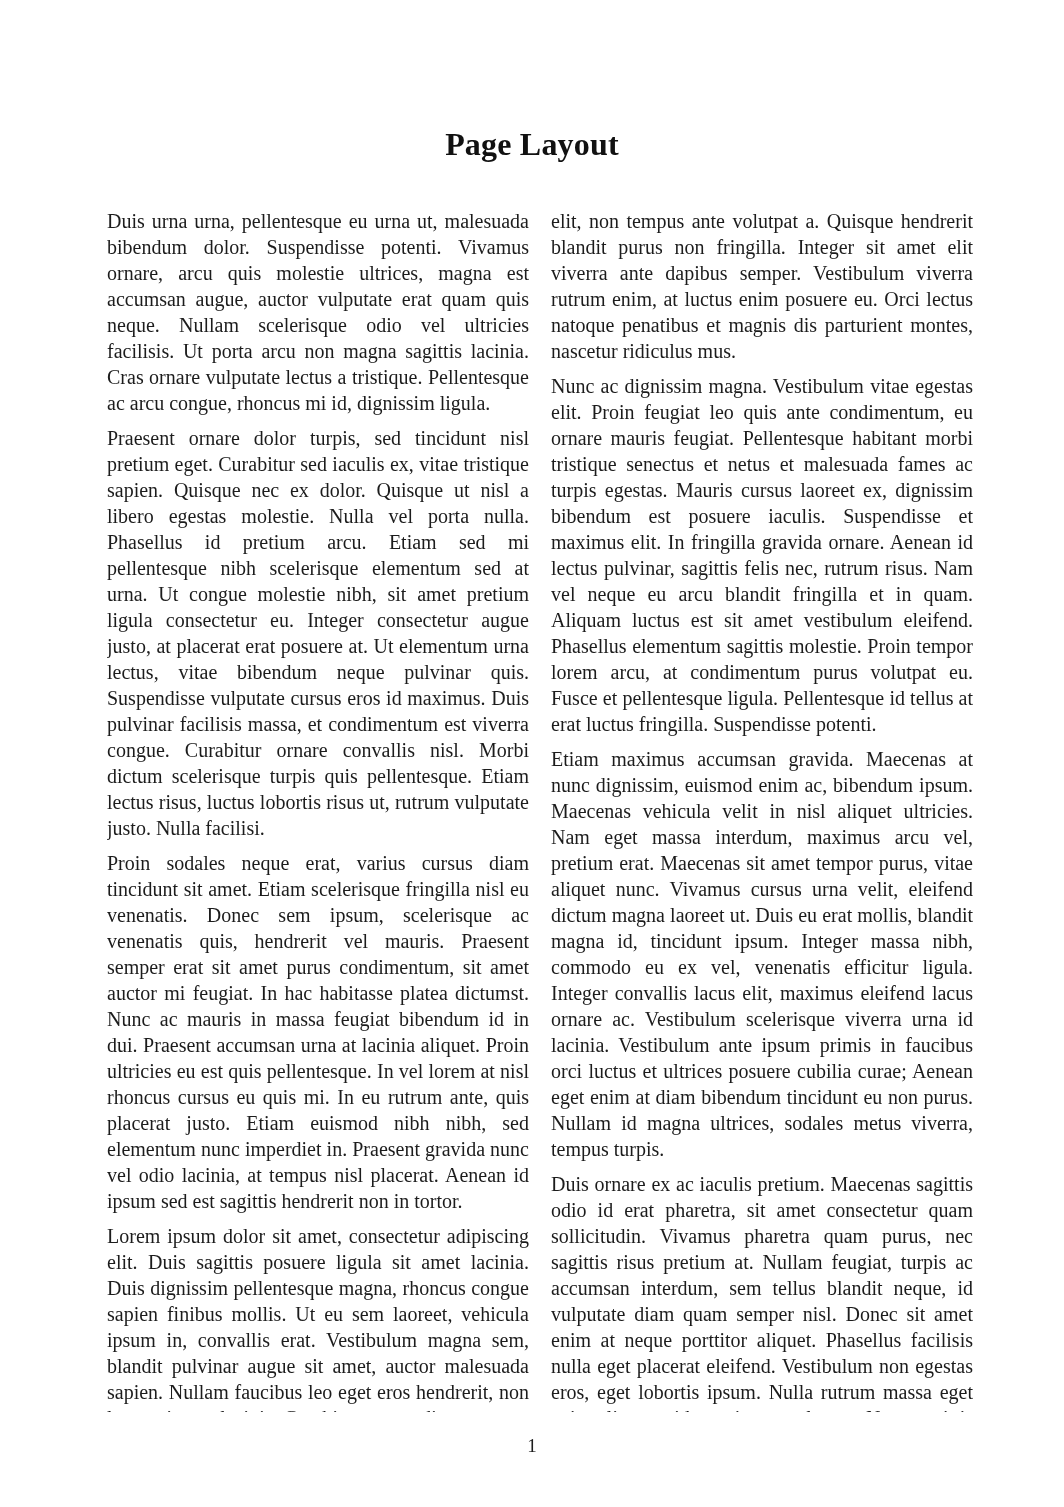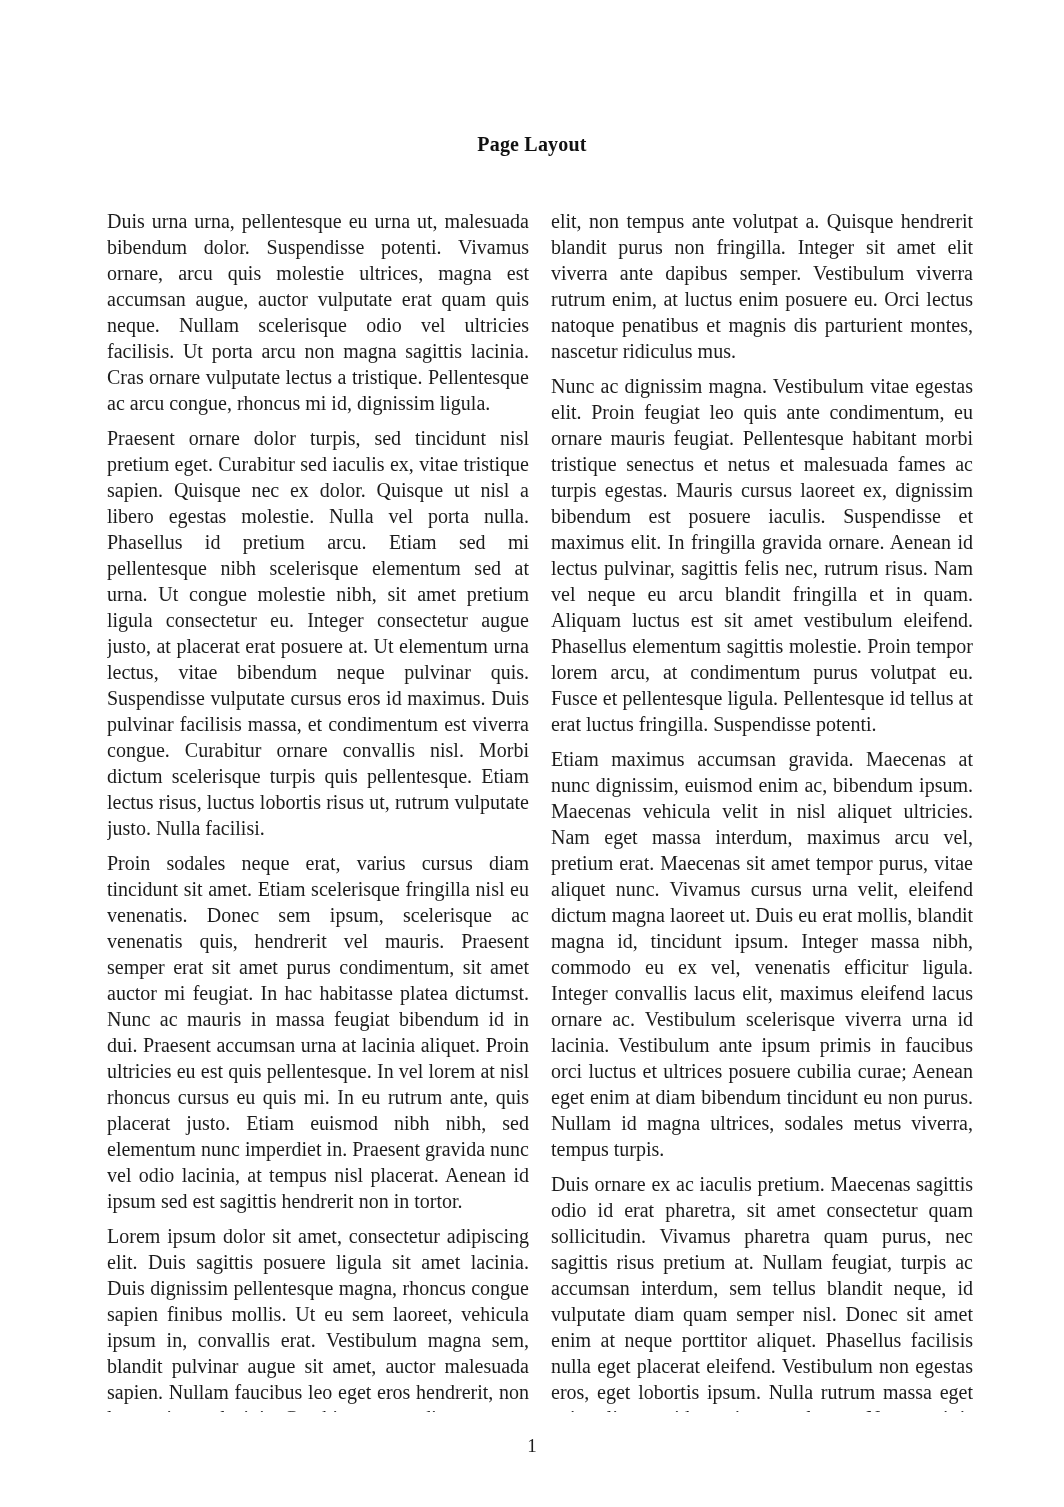--- a/index.html
+++ b/index.html
@@ -15,21 +15,21 @@
     position: absolute;
     inset: 0;
     background: #ffffff;
   }
   .doc-title {
     position: absolute;
     top: 124px;
     left: 0;
     width: 100%;
     text-align: center;
-    font-size: 20px;
+    font-size: 32px;
     line-height: 40px;
     font-weight: 700;
     color: #111111;
     letter-spacing: 0.2px;
   }
   .columns {
     position: absolute;
     left: 107px;
     top: 208px;
     width: 866px;

